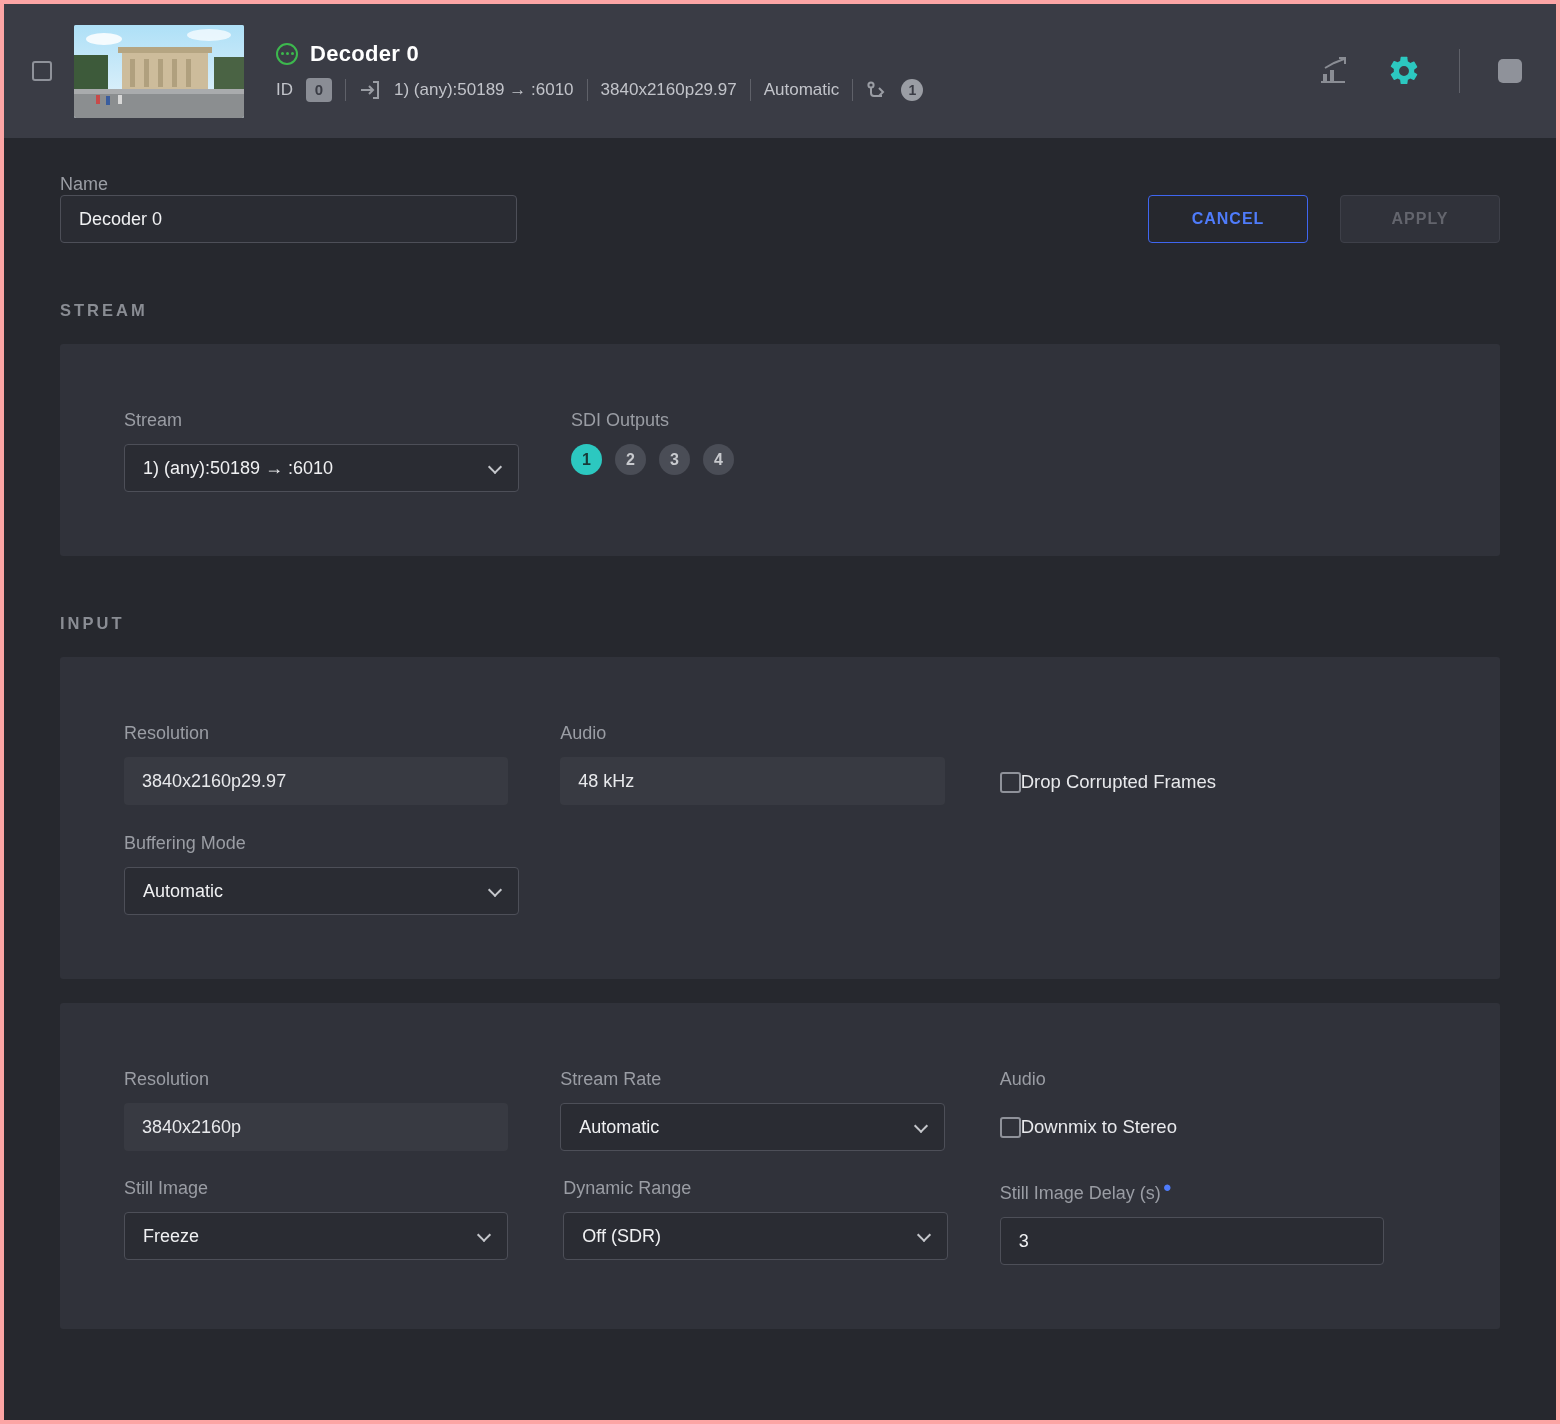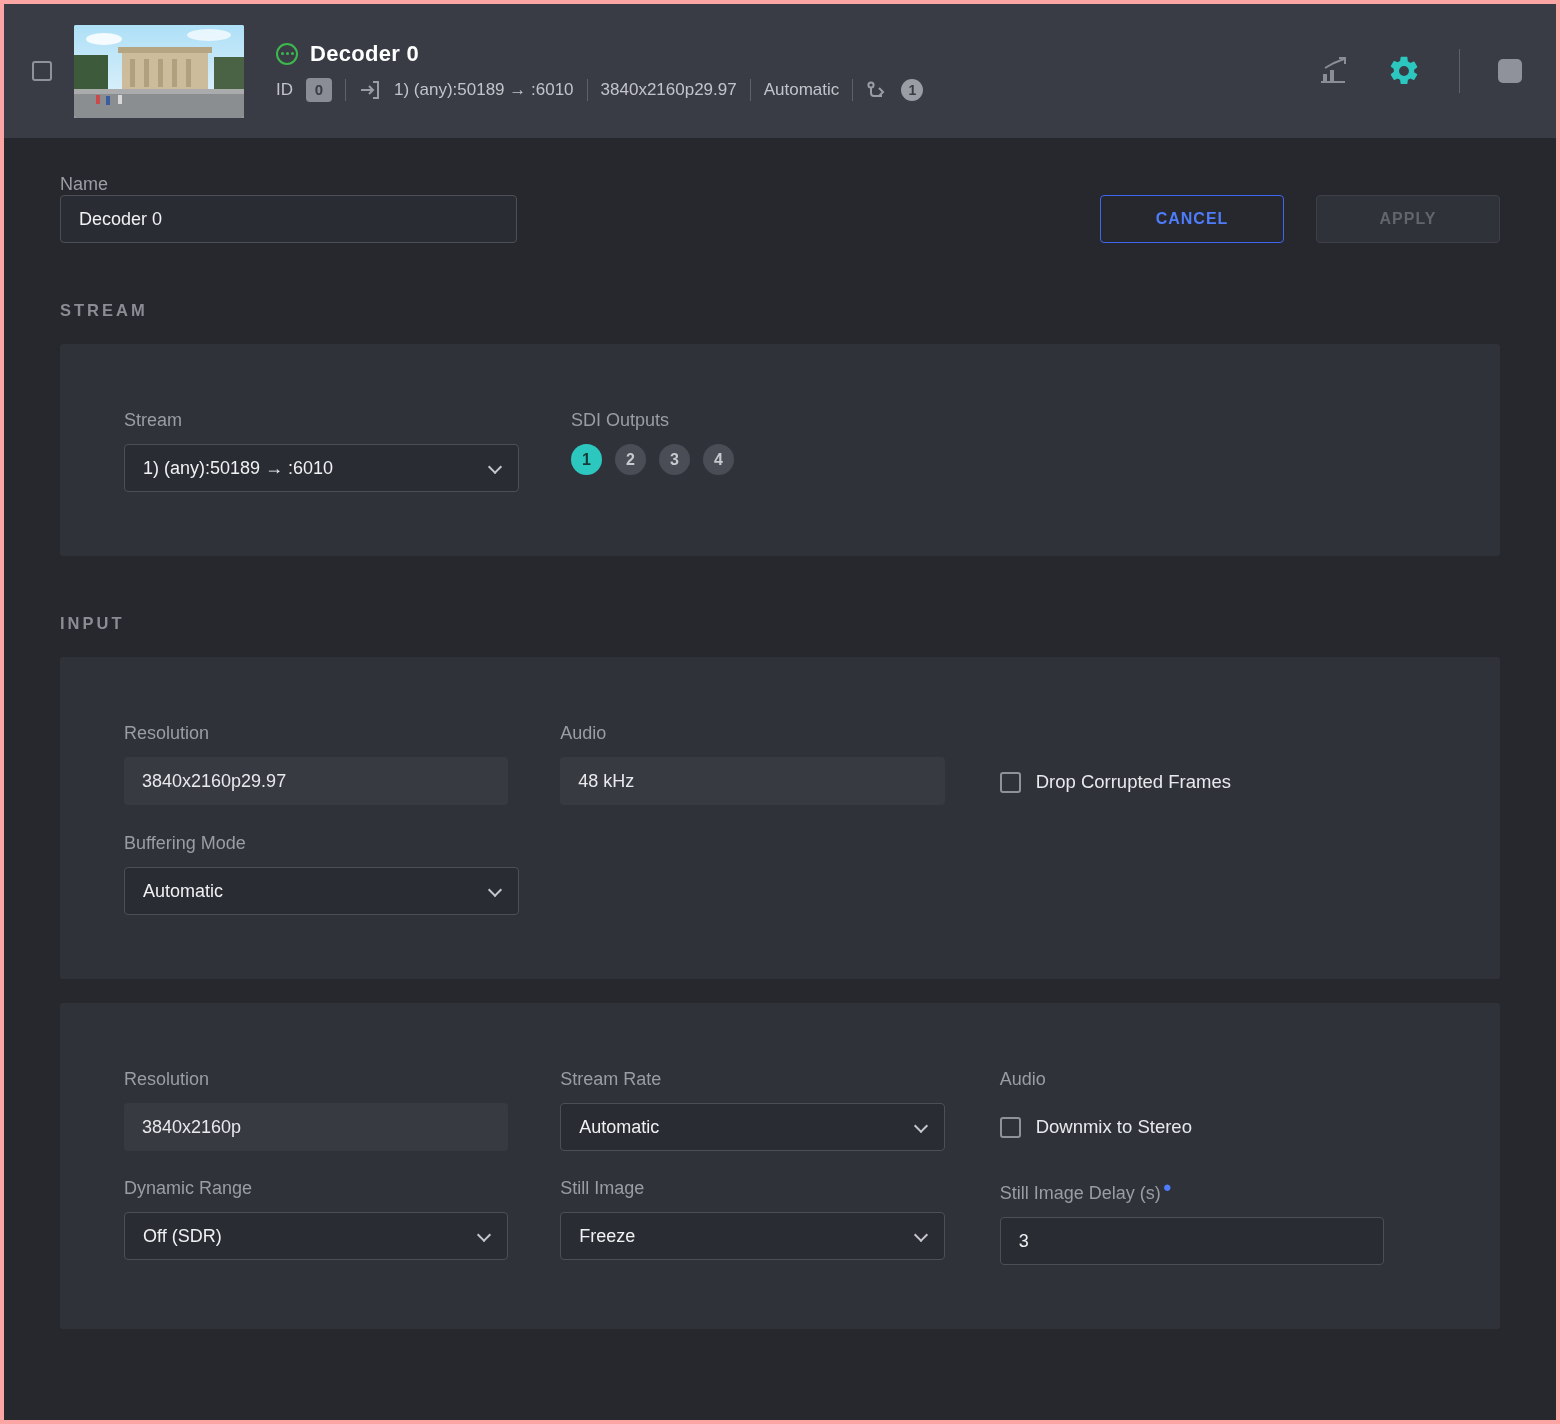--- a/index.html
+++ b/index.html
@@ -88,21 +88,21 @@
     border:1px solid #4d4f58;
     border-radius:4px;
     color:#f0f1f3; font-size:18px;
     padding:0 18px;
     font-family:"Liberation Sans", sans-serif;
     outline:none;
   }
   .name-field .label { display:block; margin-bottom:0; }
   .btn-row { display:flex; gap:32px; }
   .btn {
-    width:184px; height:48px;
+    width:160px; height:48px;
     border-radius:4px;
     font-size:16px; font-weight:700; letter-spacing:1px;
     display:flex; align-items:center; justify-content:center;
     cursor:pointer;
     font-family:"Liberation Sans", sans-serif;
   }
   .btn-cancel { background:transparent; border:1px solid #3f66f0; color:#4f7cfb; }
   .btn-apply  { background:#30323a; border:1px solid #3e4049; color:#63656d; }
 
   .section-title {
@@ -163,21 +163,21 @@
   .sdi-circle {
     width:31px; height:31px; border-radius:50%;
     background:#4a4d56; color:#c8cace;
     font-size:16px; font-weight:700;
     display:flex; align-items:center; justify-content:center;
     cursor:pointer;
   }
   .sdi-circle.active { background:#2cc8c0; color:#173a38; }
 
   .check-row {
-    display:flex; align-items:center; gap:15px;
+    display:flex; align-items:center; 
     height:48px;
     cursor:pointer;
   }
   .checkbox {
     width:21px; height:21px;
     border:2px solid #8f929a;
     border-radius:3px;
     flex:0 0 auto;
   }
   .check-label { color:#e8e9ec; font-size:18.5px; }
@@ -357,35 +357,35 @@
         </div>
         <div class="field-col">
           <span class="label">Audio</span>
           <div class="check-row">
             <span class="checkbox"></span>
             <span class="check-label">Downmix to Stereo</span>
           </div>
         </div>
       </div>
       <div class="field-row">
-        <div class="field-col">
-          <span class="label">Dynamic Range</span>
-          <div class="dropdown">
-            <span>Off (SDR)</span>
-            <span class="chevron"></span>
-          </div>
-        </div>
         <div class="field-col wide-gap">
           <span class="label">Still Image</span>
           <div class="dropdown">
             <span>Freeze</span>
             <span class="chevron"></span>
           </div>
         </div>
         <div class="field-col">
+          <span class="label">Dynamic Range</span>
+          <div class="dropdown">
+            <span>Off (SDR)</span>
+            <span class="chevron"></span>
+          </div>
+        </div>
+        <div class="field-col">
           <span class="label"><span>Still Image Delay (s)</span><span class="sup-dot">●</span></span>
           <input class="text-input" type="text" value="3" style="">
         </div>
       </div>
     </div>
 
   </div>
 </div>
 
 </body></html>

